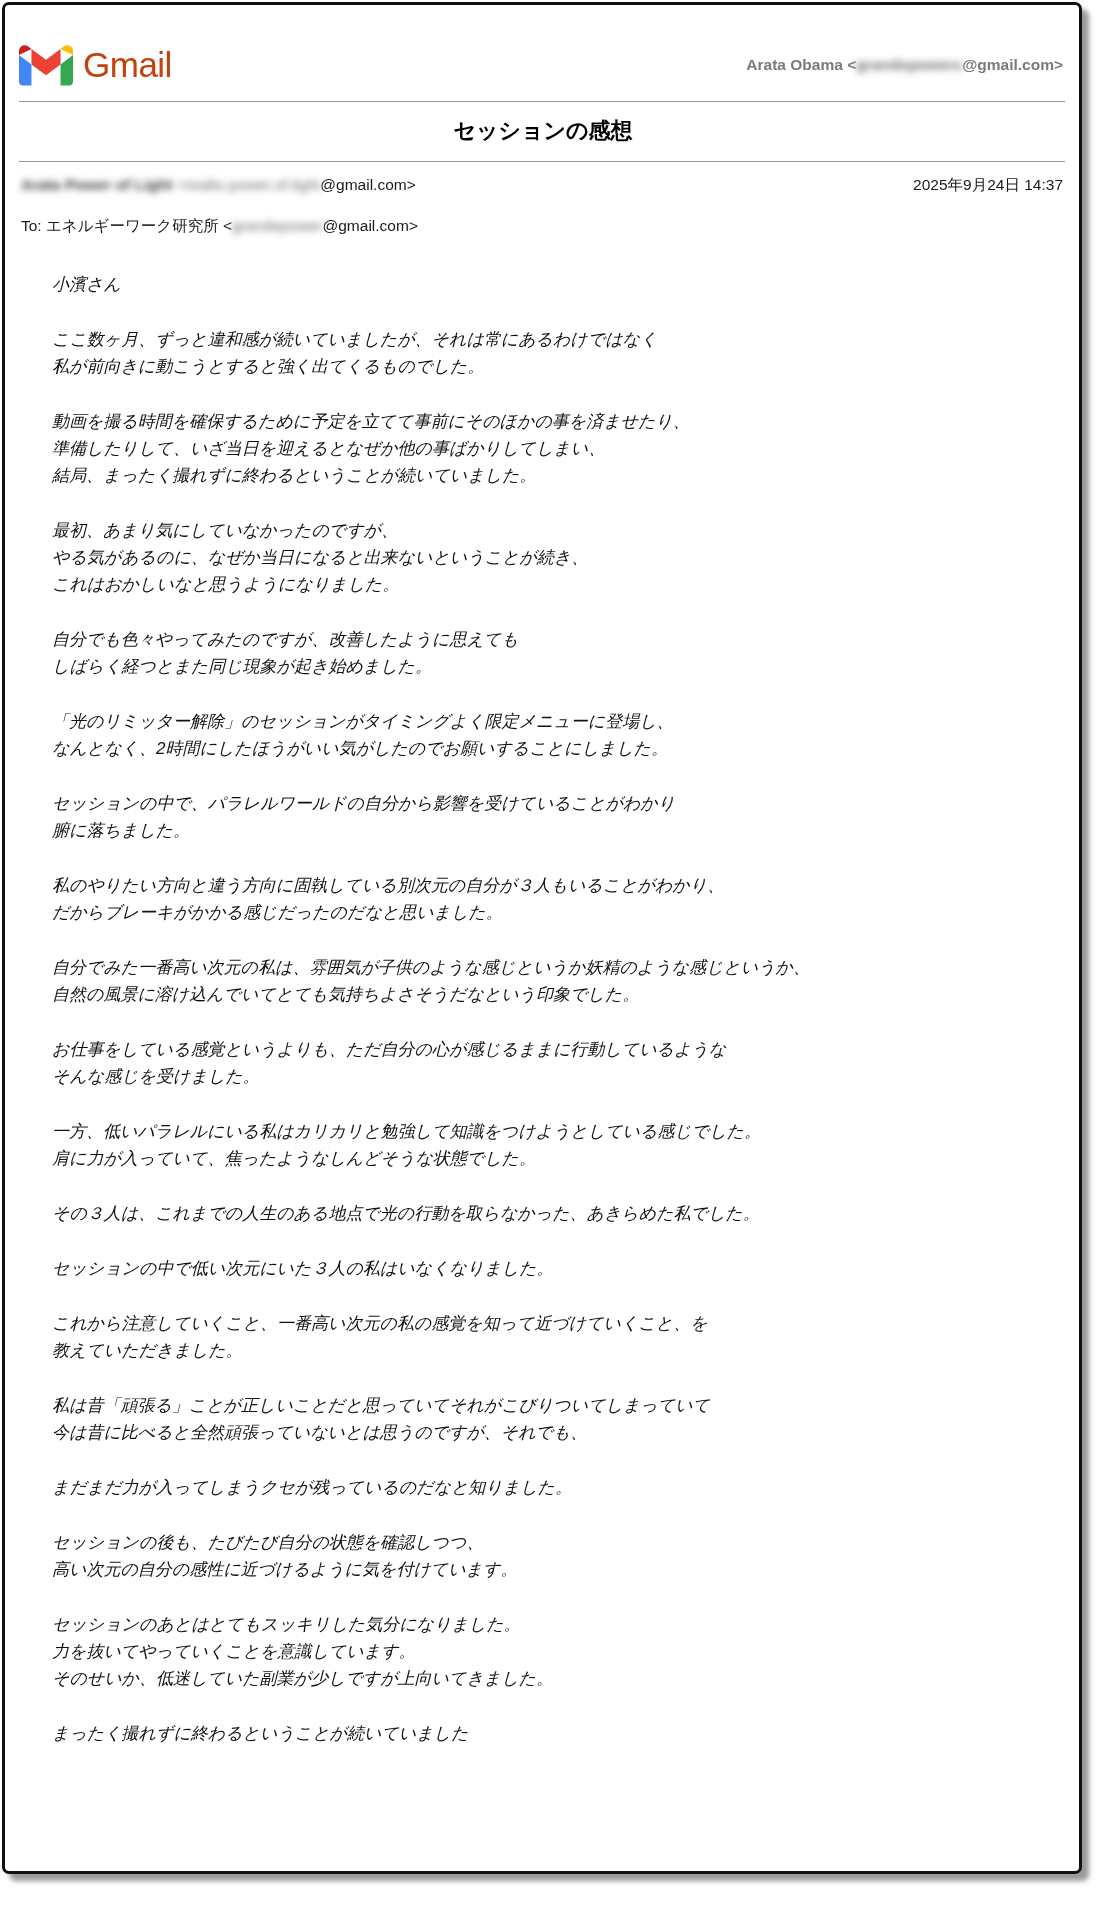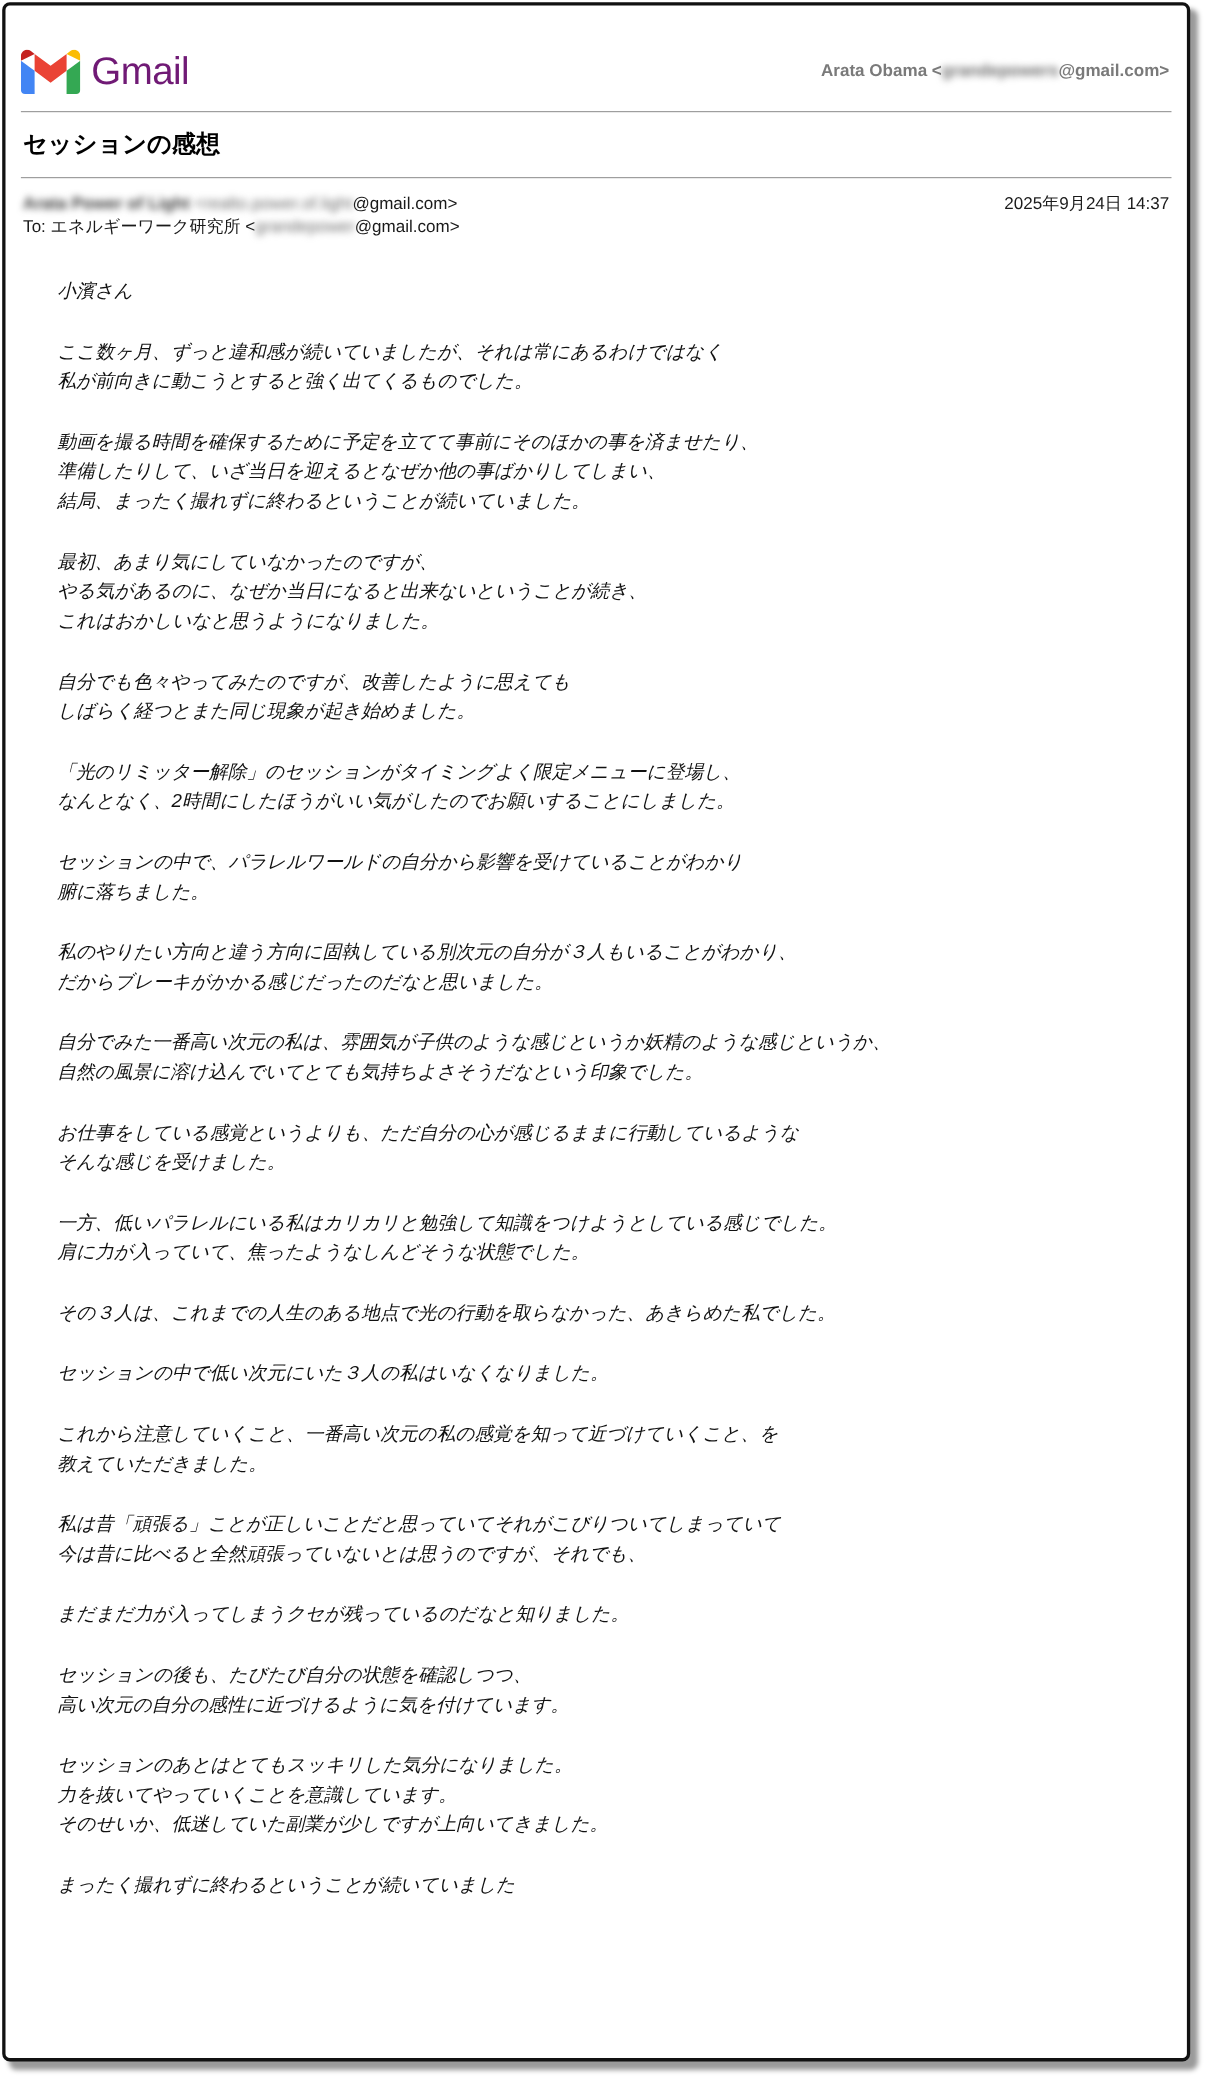--- a/index.html
+++ b/index.html
@@ -24,50 +24,51 @@
     display: flex;
     justify-content: space-between;
     align-items: center;
     padding: 24px 2px 0 0;
     height: 96px;
   }
   .logo { display: flex; align-items: center; }
   .logo svg { width: 54px; height: 41px; display: block; }
   .logo-text {
     font-size: 35px;
-    color: #701a75;
+    color: #c2410c;
     margin-left: 10px;
     letter-spacing: -0.5px;
   }
   .account {
     font-size: 15.5px;
     font-weight: bold;
     color: #7a7a7a;
     white-space: nowrap;
   }
   hr.rule {
     border: none;
     border-top: 1px solid #949494;
     margin: 0;
   }
   .subject {
     font-size: 22px;
     font-weight: bold;
     color: #000000;
     margin: 14px 0 15px 0;
     padding-left: 2px;
+    text-align: center;
   }
   .meta { padding: 13px 2px 0 2px; color: #1a1a1a; }
   .from-row {
     display: flex;
     justify-content: space-between;
     align-items: baseline;
     font-size: 15.5px;
   }
-  .to-row { margin-top: 0; font-size: 15.5px; }
+  .to-row { margin-top: 20px; font-size: 15.5px; }
   .date { font-size: 15.5px; color: #1a1a1a; white-space: nowrap; }
   .blur {
     filter: blur(3.5px);
     color: #6e6e6e;
     user-select: none;
   }
   .blur-dark {
     filter: blur(3.5px);
     color: #3c3c3c;
     font-weight: bold;

